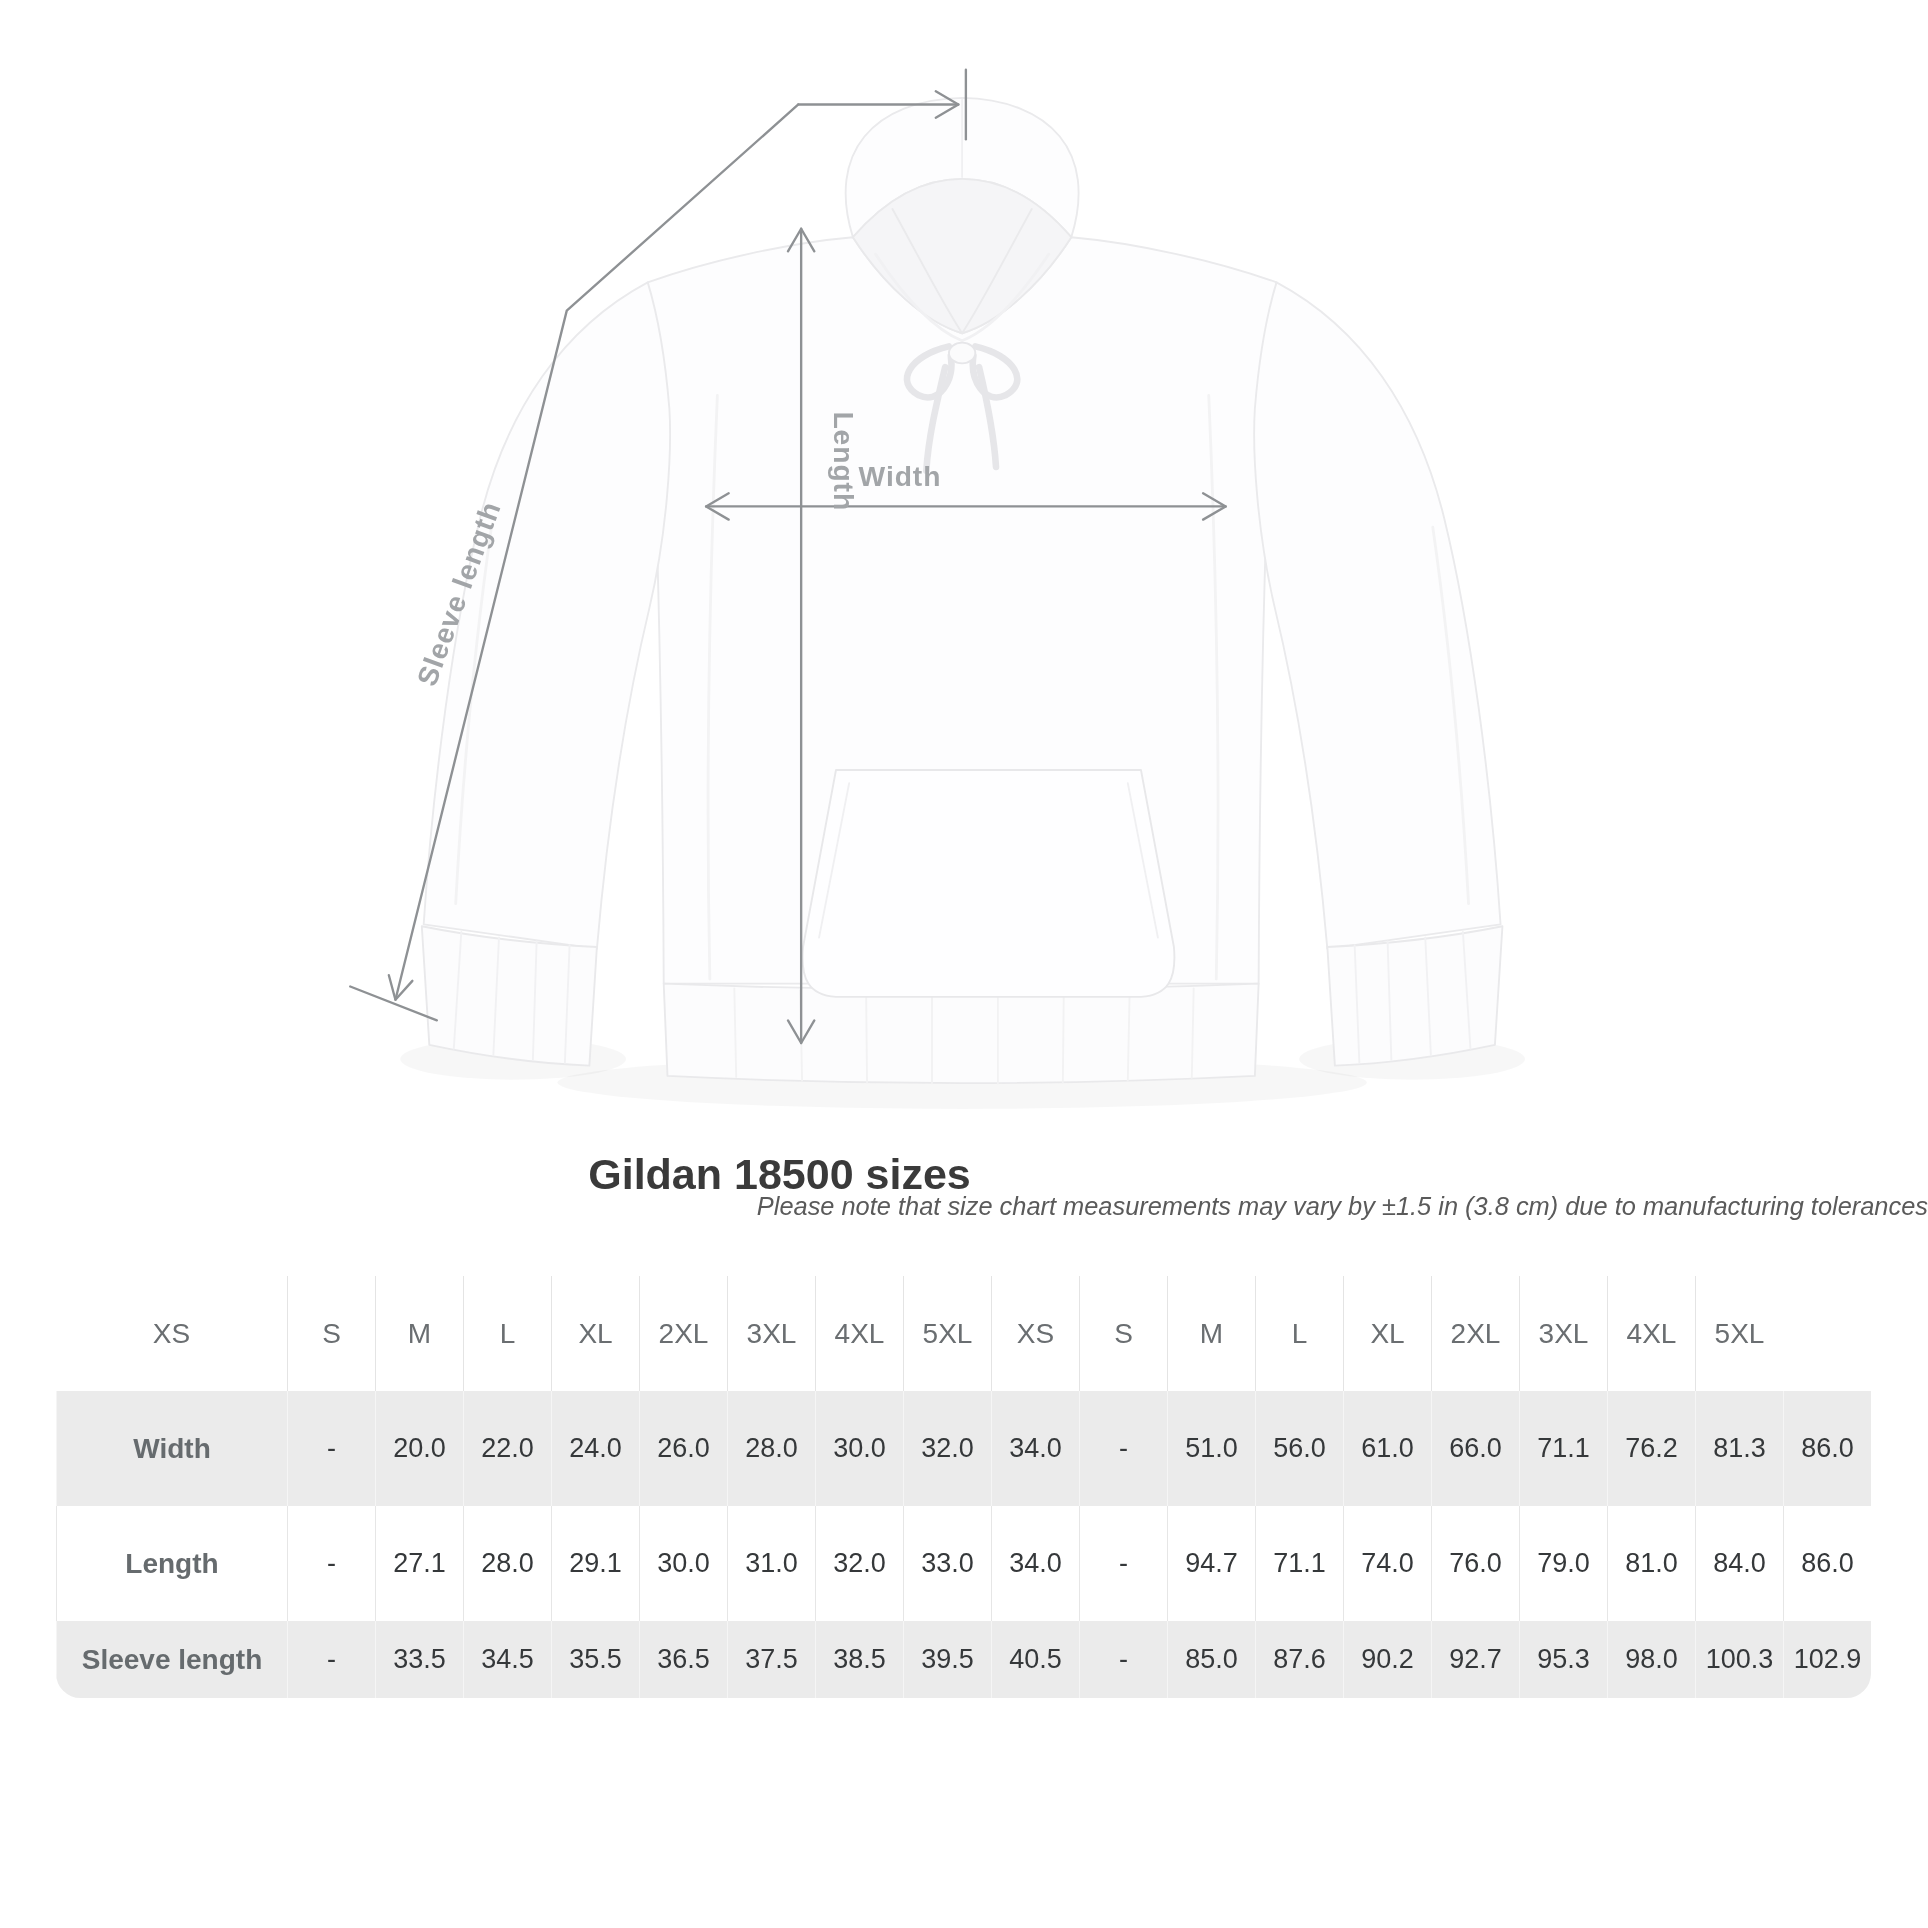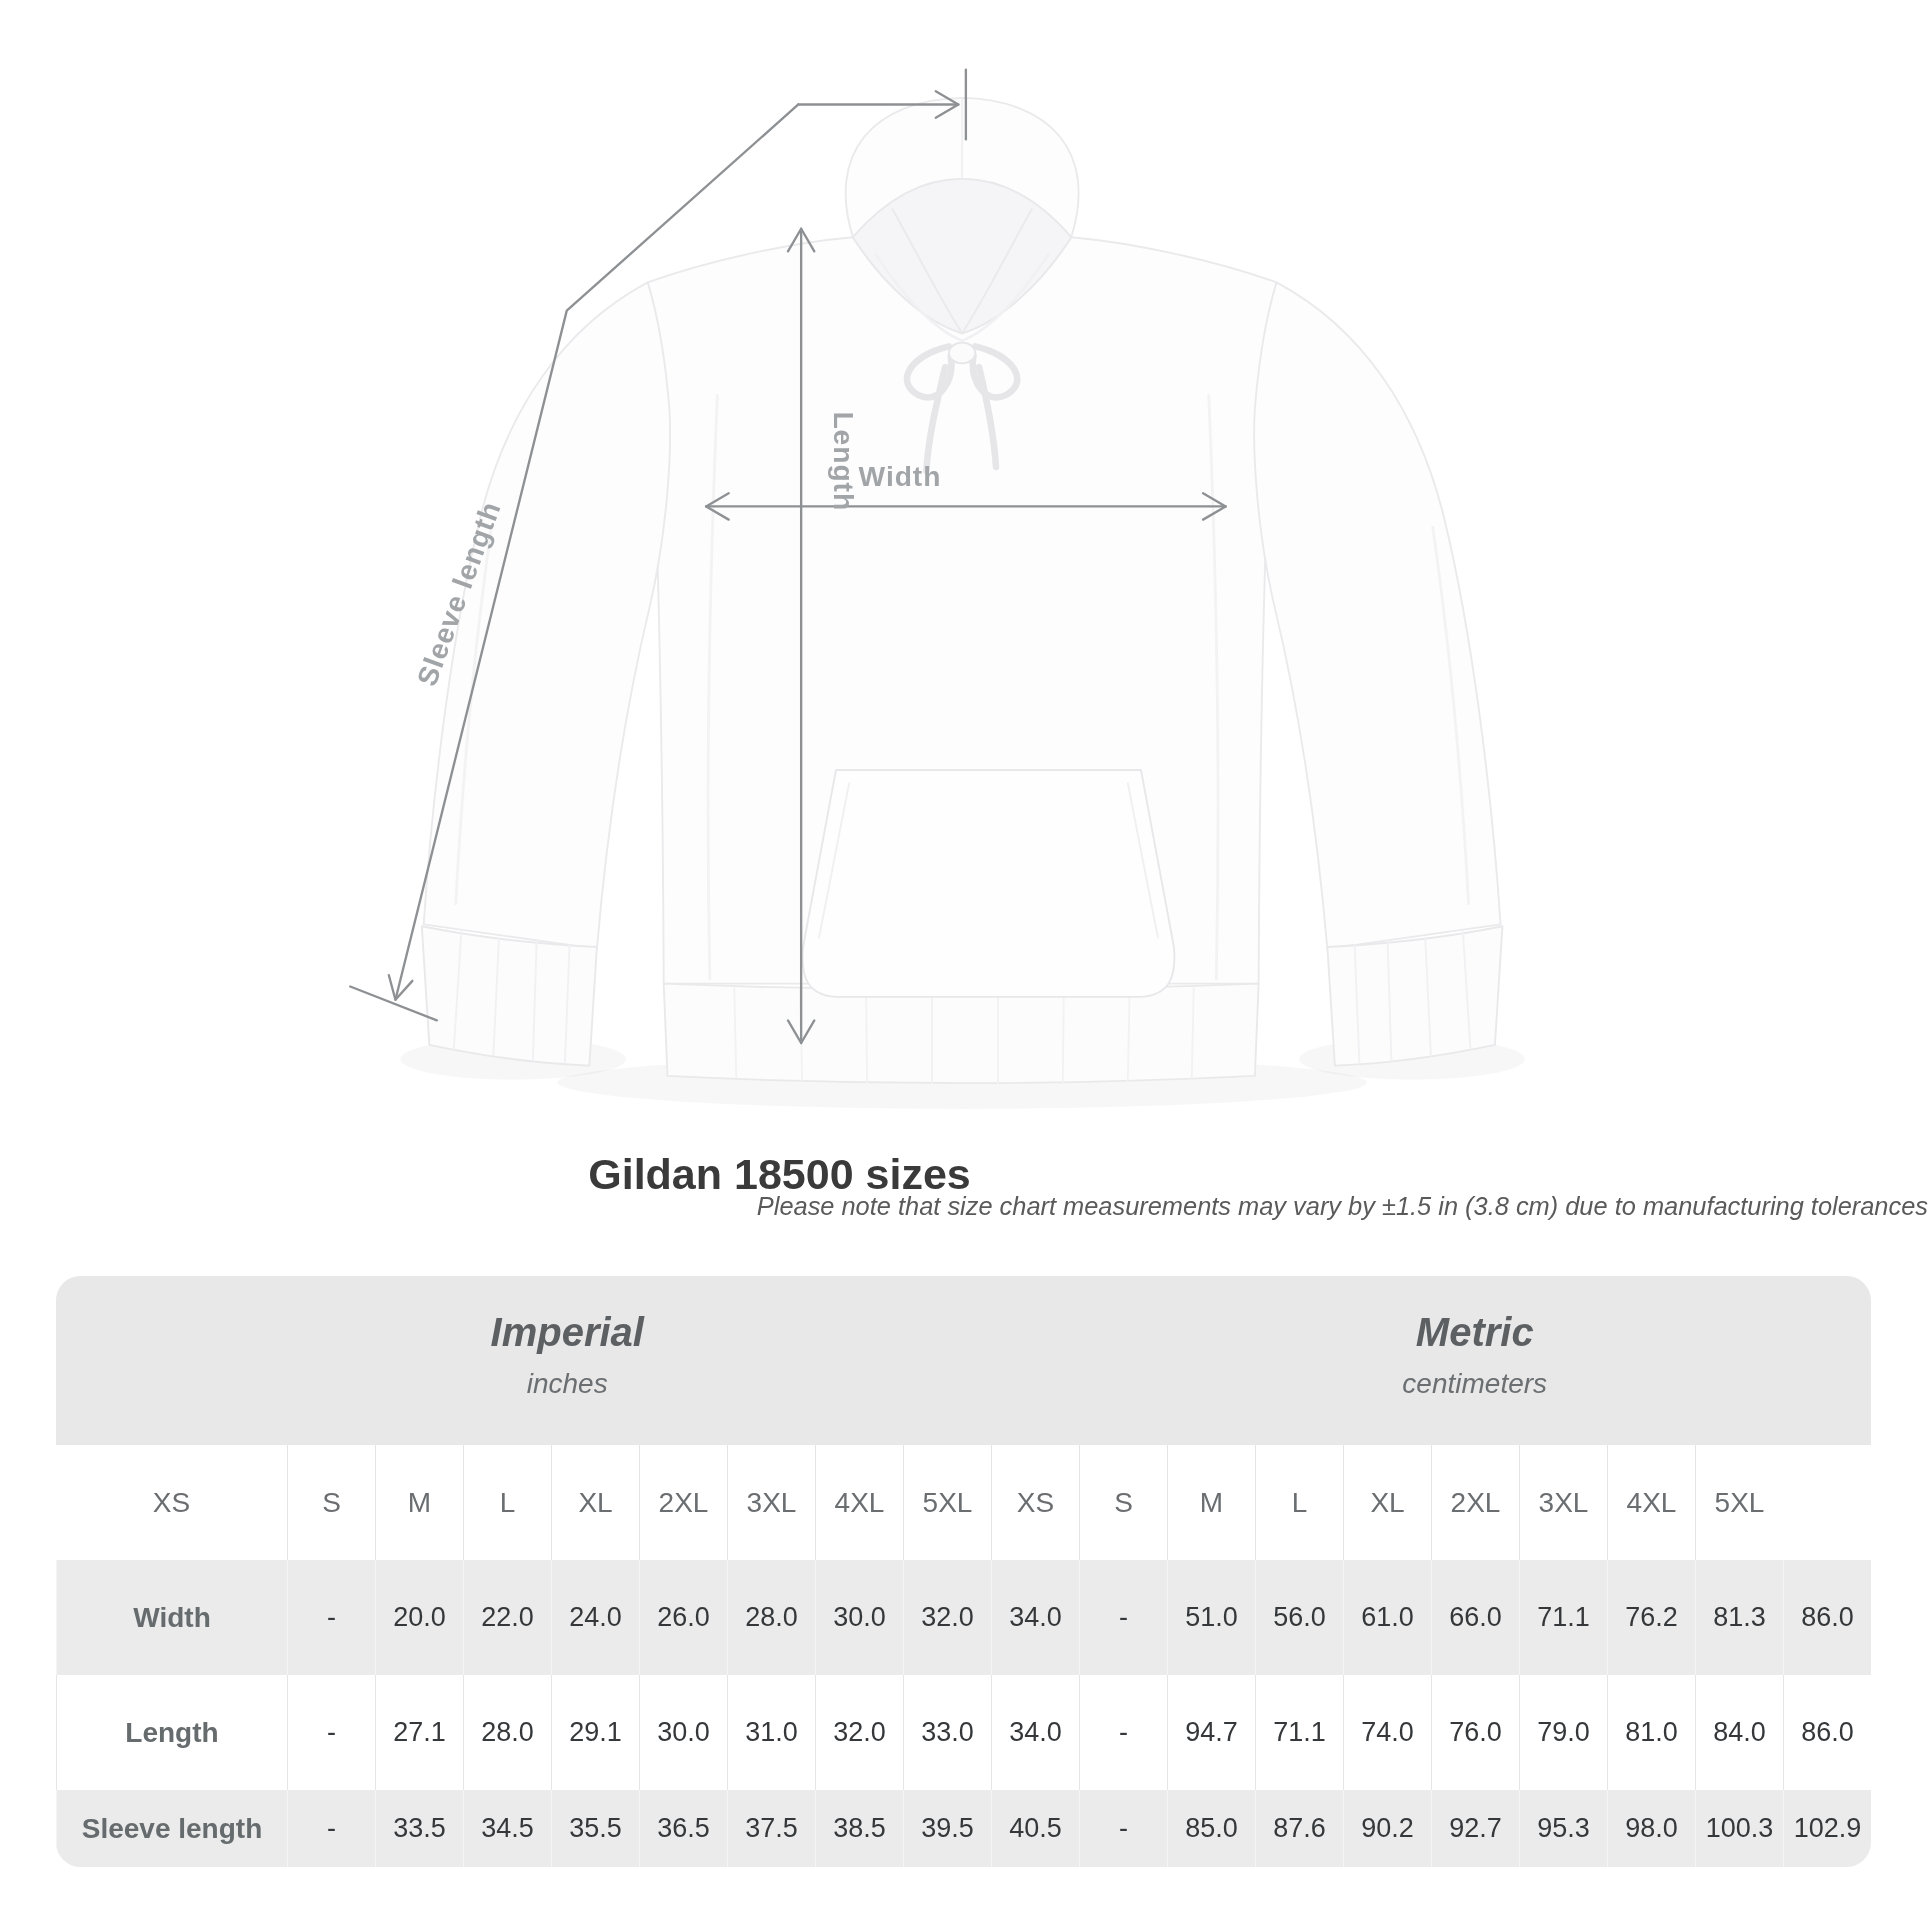--- a/index.html
+++ b/index.html
@@ -144,30 +144,20 @@
 
   <text class="measure-label" x="956" y="516" text-anchor="middle">Width</text>
   <text class="measure-label" transform="translate(886,490) rotate(90)" text-anchor="middle">Length</text>
   <text class="measure-label" transform="translate(497,634) rotate(-70)" text-anchor="middle">Sleeve length</text>
 </svg>
 
 <div class="title">Gildan 18500 sizes</div>
 <div class="subtitle">Please note that size chart measurements may vary by ±1.5 in (3.8 cm) due to manufacturing tolerances</div>
 
 <div class="size-table">
-  <div class="band">
-    <div class="band-group g1">
-      <div class="band-label">Imperial</div>
-      <div class="band-sublabel">inches</div>
-    </div>
-    <div class="band-group g2">
-      <div class="band-label">Metric</div>
-      <div class="band-sublabel">centimeters</div>
-    </div>
-  </div>
   <div id="size-grid">
       <div class="row header-row">
         <div class="cell size-cell">XS</div>
         <div class="cell size-cell">S</div>
         <div class="cell size-cell">M</div>
         <div class="cell size-cell">L</div>
         <div class="cell size-cell">XL</div>
         <div class="cell size-cell">2XL</div>
         <div class="cell size-cell">3XL</div>
         <div class="cell size-cell">4XL</div>

